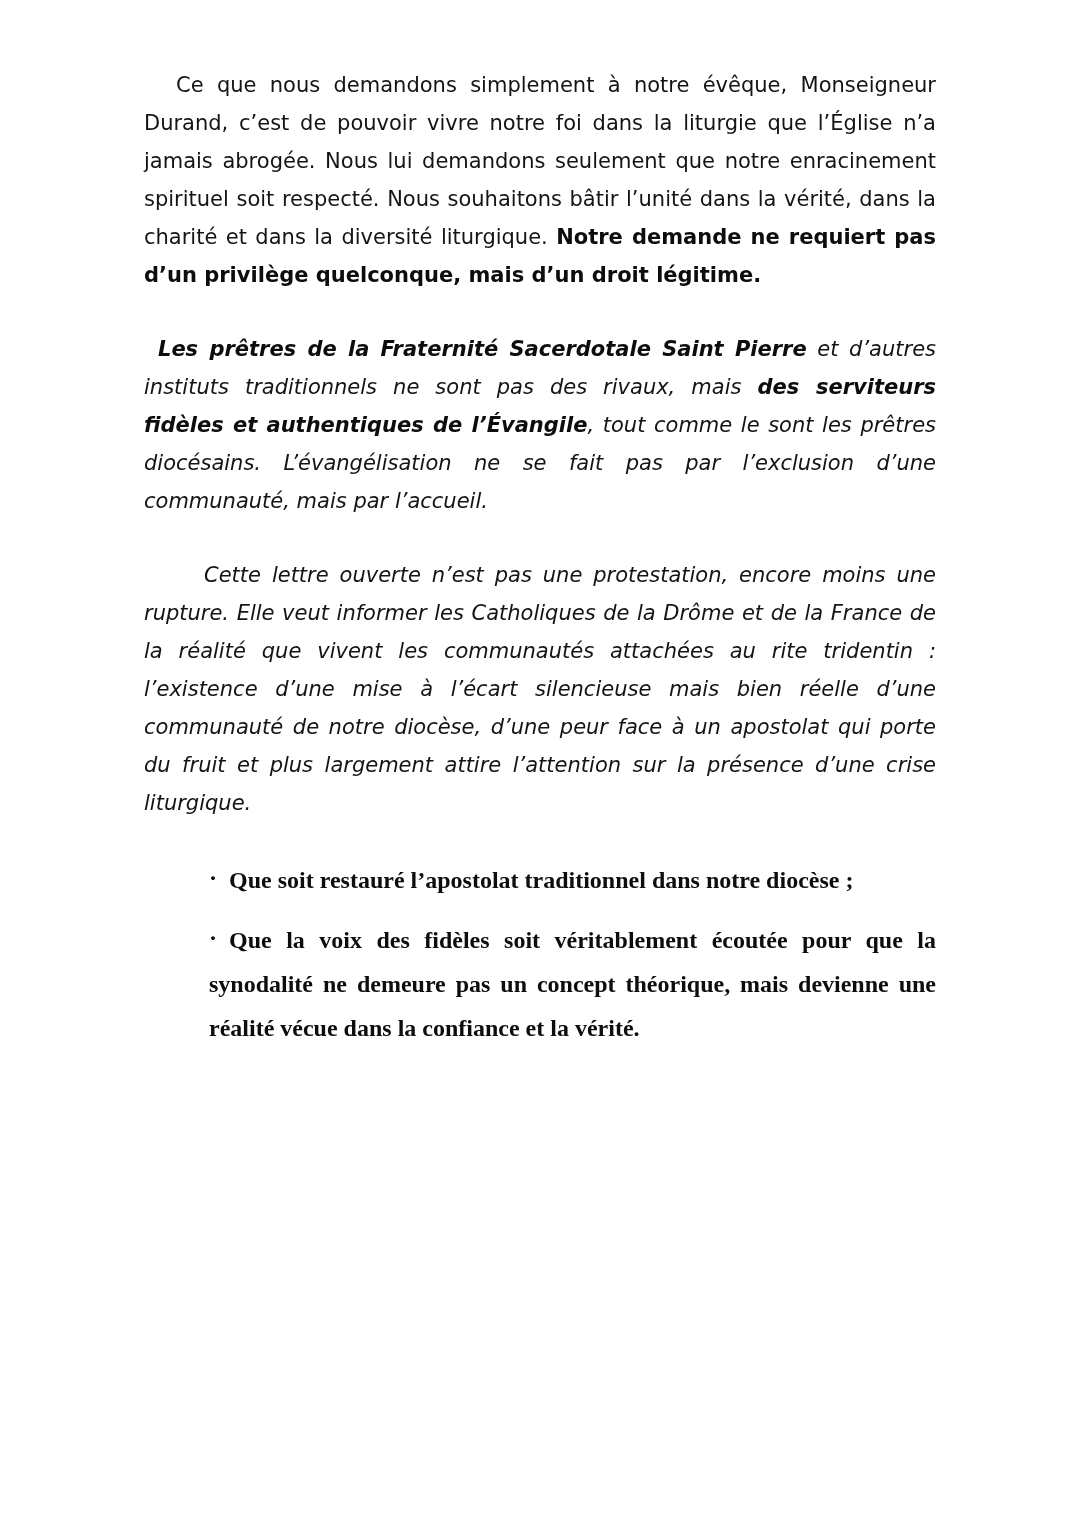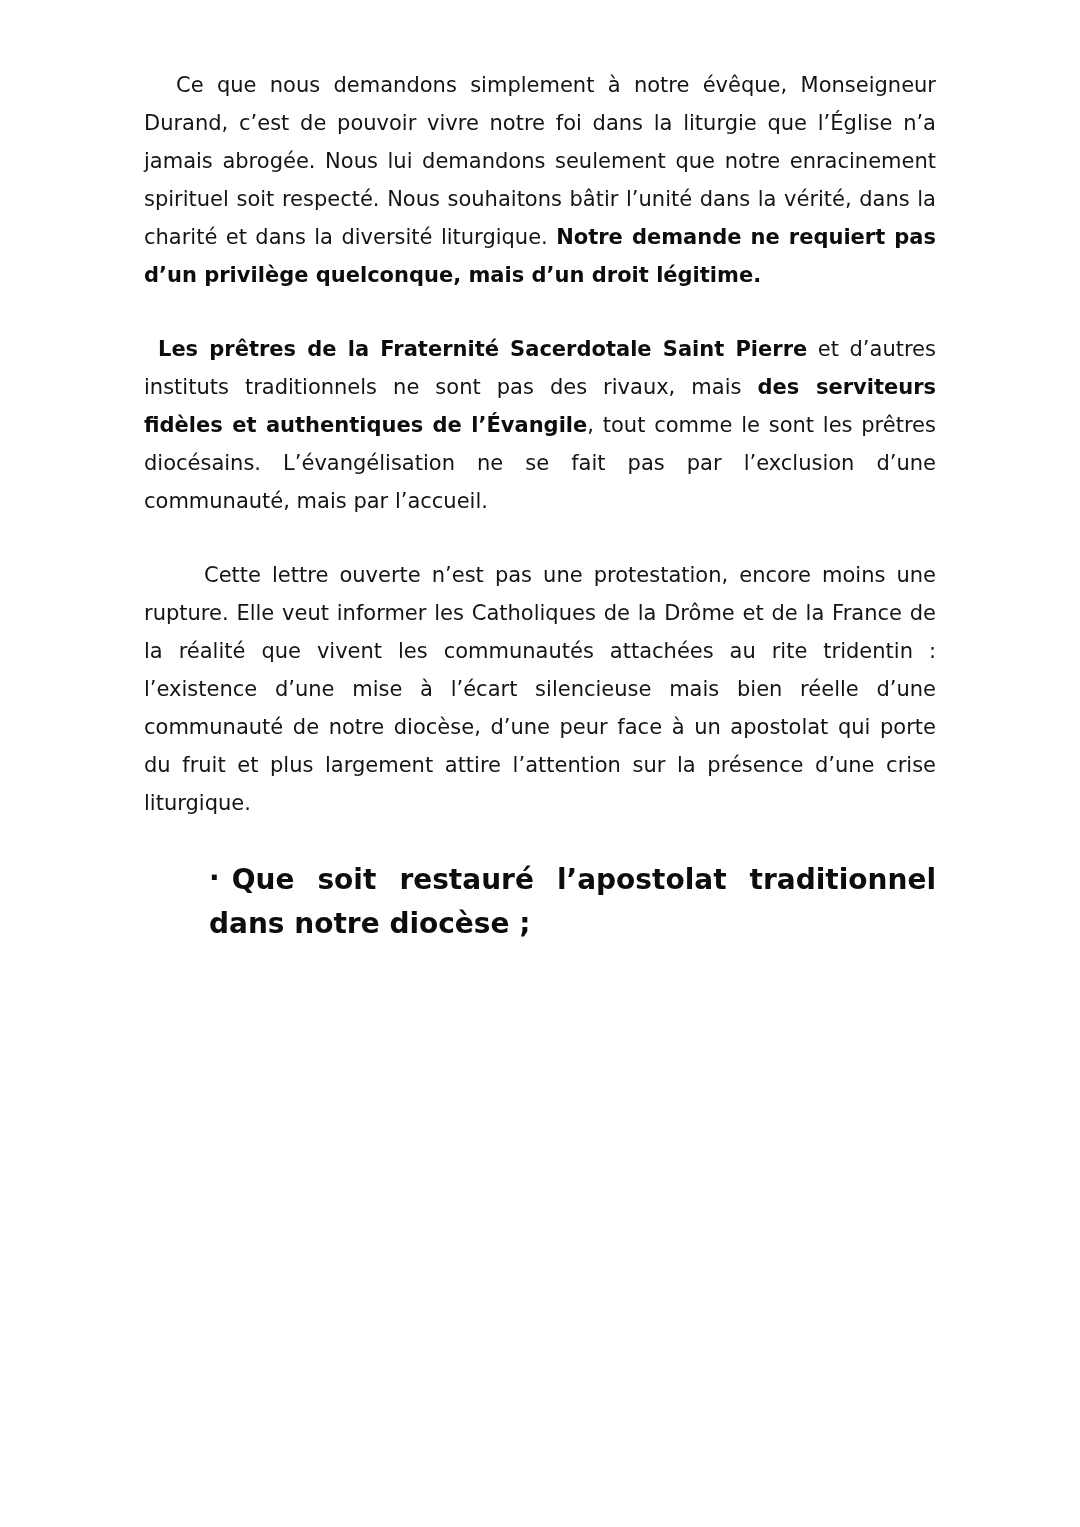--- a/index.html
+++ b/index.html
@@ -24,32 +24,33 @@
     font-size: 21px;
     line-height: 38px;
     text-align: justify;
     color: #141414;
   }
   .para strong, .bullet-item strong {
     font-weight: bold;
     color: #0d0d0d;
   }
   .indent-sm { text-indent: 32px; }
-  .indent-xs { text-indent: 14px; }
+  .indent-xs { text-indent: 14px; font-style: italic; }
   .indent-lg { text-indent: 60px; }
-  .gap-before { margin-top: 14px; }
+  .gap-before { margin-top: 14px; font-style: italic; }
   .bullet-list {
     margin: 18px 0 0 65px;
   }
   .bullet-item {
     margin: 0 0 16px 0;
-    font-size: 28px;
+    font-size: 24px;
     line-height: 44px;
     text-align: justify;
     color: #0d0d0d;
+    font-family: Liberation Serif, serif;
   }
   .bullet-char {
     display: inline-block;
     margin-right: 12px;
     font-weight: bold;
     transform: translateY(-2px);
   }
 </style>
 </head>
 <body>
@@ -59,15 +60,16 @@
   <p class="para indent-sm"><span>Ce que nous demandons simplement à notre évêque, Monseigneur Durand, c’est de pouvoir vivre notre foi dans la liturgie que l’Église n’a jamais abrogée. Nous lui demandons seulement que notre enracinement spirituel soit respecté. Nous souhaitons bâtir l’unité dans la vérité, dans la charité et dans la diversité liturgique. </span><strong>Notre demande ne requiert pas d’un privilège quelconque, mais d’un droit légitime.</strong></p>
 
 
   <p class="para indent-xs"><strong>Les prêtres de la Fraternité Sacerdotale Saint Pierre</strong><span> et d’autres instituts traditionnels ne sont pas des rivaux, mais </span><strong>des serviteurs fidèles et authentiques de l’Évangile</strong><span>, tout comme le sont les prêtres diocésains. L’évangélisation ne se fait pas par l’exclusion d’une communauté, mais par l’accueil.</span></p>
 
   <p class="para indent-lg gap-before"><span>Cette lettre ouverte n’est pas une protestation, encore moins une rupture. Elle veut informer les Catholiques de la Drôme et de la France de la réalité que vivent les communautés attachées au rite tridentin :  l’existence d’une mise à l’écart silencieuse mais bien réelle d’une communauté de notre diocèse, d’une peur face à un apostolat qui porte du fruit et plus largement attire l’attention sur la présence d’une crise liturgique.</span></p>
 
 
   <div class="bullet-list">
     <p class="bullet-item"><span class="bullet-char">·</span><strong>Que soit restauré l’apostolat traditionnel dans notre diocèse ;</strong></p>
+    <p class="bullet-item"><span class="bullet-char">·</span><strong>Que la voix des fidèles soit véritablement écoutée  pour que la synodalité ne demeure pas un concept théorique, mais devienne une réalité vécue dans la confiance et la vérité.</strong></p>
   </div>
 
 </div>
 
 </body></html>

